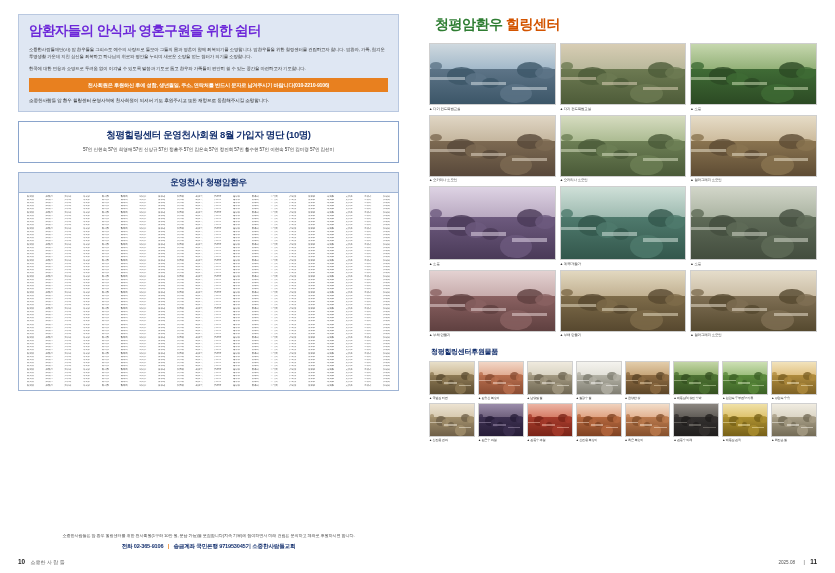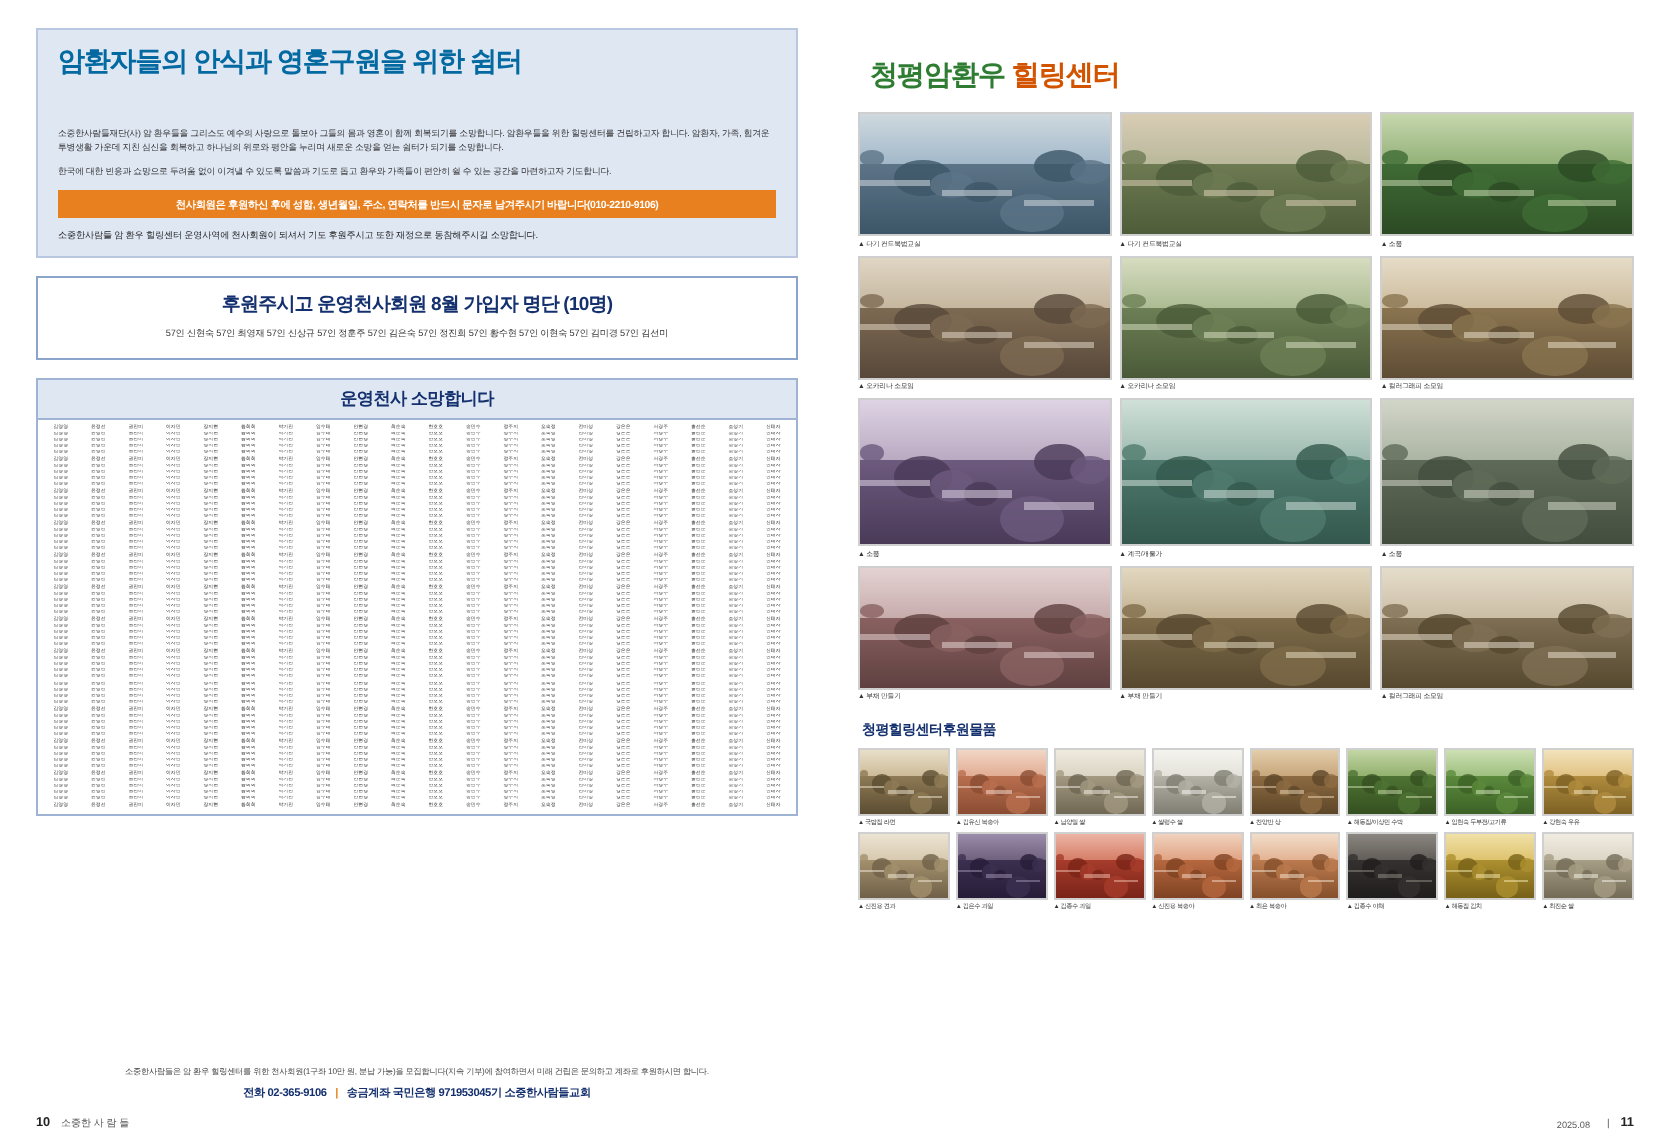--- a/index.html
+++ b/index.html
@@ -10,41 +10,41 @@
   body {
     width: 835px; height: 573px;
     font-family: "Liberation Sans", sans-serif;
     color: #1a1a1a;
     overflow: hidden;
     position: relative;
   }
   .spread { position: absolute; inset: 0; display: flex; }
   .page { position: relative; height: 100%; }
   .page-left { width: 417px; background: #ffffff; padding: 14px 18px 0 18px; }
-  .page-right { width: 418px; background: #ffffff; padding: 27px 18px 0 12px; }
+  .page-right { width: 418px; background: #ffffff; padding: 14px 18px 0 12px; }
 
   
   .headline-box {
     background: #dfe7f3;
     border: 1px solid #b9c8e0;
     padding: 7px 10px 8px 10px;
   }
   .headline-1 {
     color: #1b3f8f;
     font-size: 8.2px;
     font-weight: bold;
     letter-spacing: -0.3px;
     margin-bottom: 5px;
   }
   .headline-2 {
-    color: #0369a1;
+    color: #6d28d9;
     font-size: 13.5px;
     font-weight: bold;
     letter-spacing: -0.6px;
-    margin-bottom: 24px;
+    margin-bottom: 7px;
   }
   .body-para {
     font-size: 4.4px;
     line-height: 1.55;
     color: #333;
     letter-spacing: -0.1px;
     margin-bottom: 5px;
   }
   .body-para.second { margin-bottom: 6px; }
   .notice-bar {
@@ -229,26 +229,26 @@
 
     <div class="headline-box">
       <div class="headline-2">암환자들의 안식과 영혼구원을 위한 쉼터</div>
       <div class="body-para">소중한사람들재단(사) 암 환우들을 그리스도 예수의 사랑으로 돌보아 그들의 몸과 영혼이 함께 회복되기를 소망합니다. 암환우들을 위한 힐링센터를 건립하고자 합니다. 암환자, 가족, 힘겨운 투병생활 가운데 지친 심신을 회복하고 하나님의 위로와 평안을 누리며 새로운 소망을 얻는 쉼터가 되기를 소망합니다.</div>
       <div class="body-para second">한국에 대한 빈응과 쇼망으로 두려움 없이 이겨낼 수 있도록 말씀과 기도로 돕고 환우와 가족들이 편안히 쉴 수 있는 공간을 마련하고자 기도합니다.</div>
       <div class="notice-bar">천사회원은 후원하신 후에 성함, 생년월일, 주소, 연락처를 반드시 문자로 남겨주시기 바랍니다(010-2210-9106)</div>
       <div class="closing-line">소중한사람들 암 환우 힐링센터 운영사역에 천사회원이 되셔서 기도 후원주시고 또한 재정으로 동참해주시길 소망합니다.</div>
     </div>
 
     <div class="member-box">
-      <div class="member-title">후원주시고 운영천사회원 8월 가입자 명단 (10명)</div>
+      <div class="member-title">청평힐링센터 운영천사회원 8월 가입자 명단 (10명)</div>
       <div class="member-names">57인 신현숙 57인 최영재 57인 신상규 57인 정훈주 57인 김은숙 57인 정진희 57인 황수현 57인 이현숙 57인 김미경 57인 김선미</div>
     </div>
 
     <div class="roster">
-      <div class="roster-header">운영천사 소망합니다</div>
+      <div class="roster-header">운영천사 청평암환우</div>
       <div class="roster-grid" id="roster-grid">
           <div class="roster-cell">김영영</div>
           <div class="roster-cell">윤정선</div>
           <div class="roster-cell">권진미</div>
           <div class="roster-cell">이자민</div>
           <div class="roster-cell">장지현</div>
           <div class="roster-cell">황희희</div>
           <div class="roster-cell">박기진</div>
           <div class="roster-cell">임수태</div>
           <div class="roster-cell">안현경</div>

